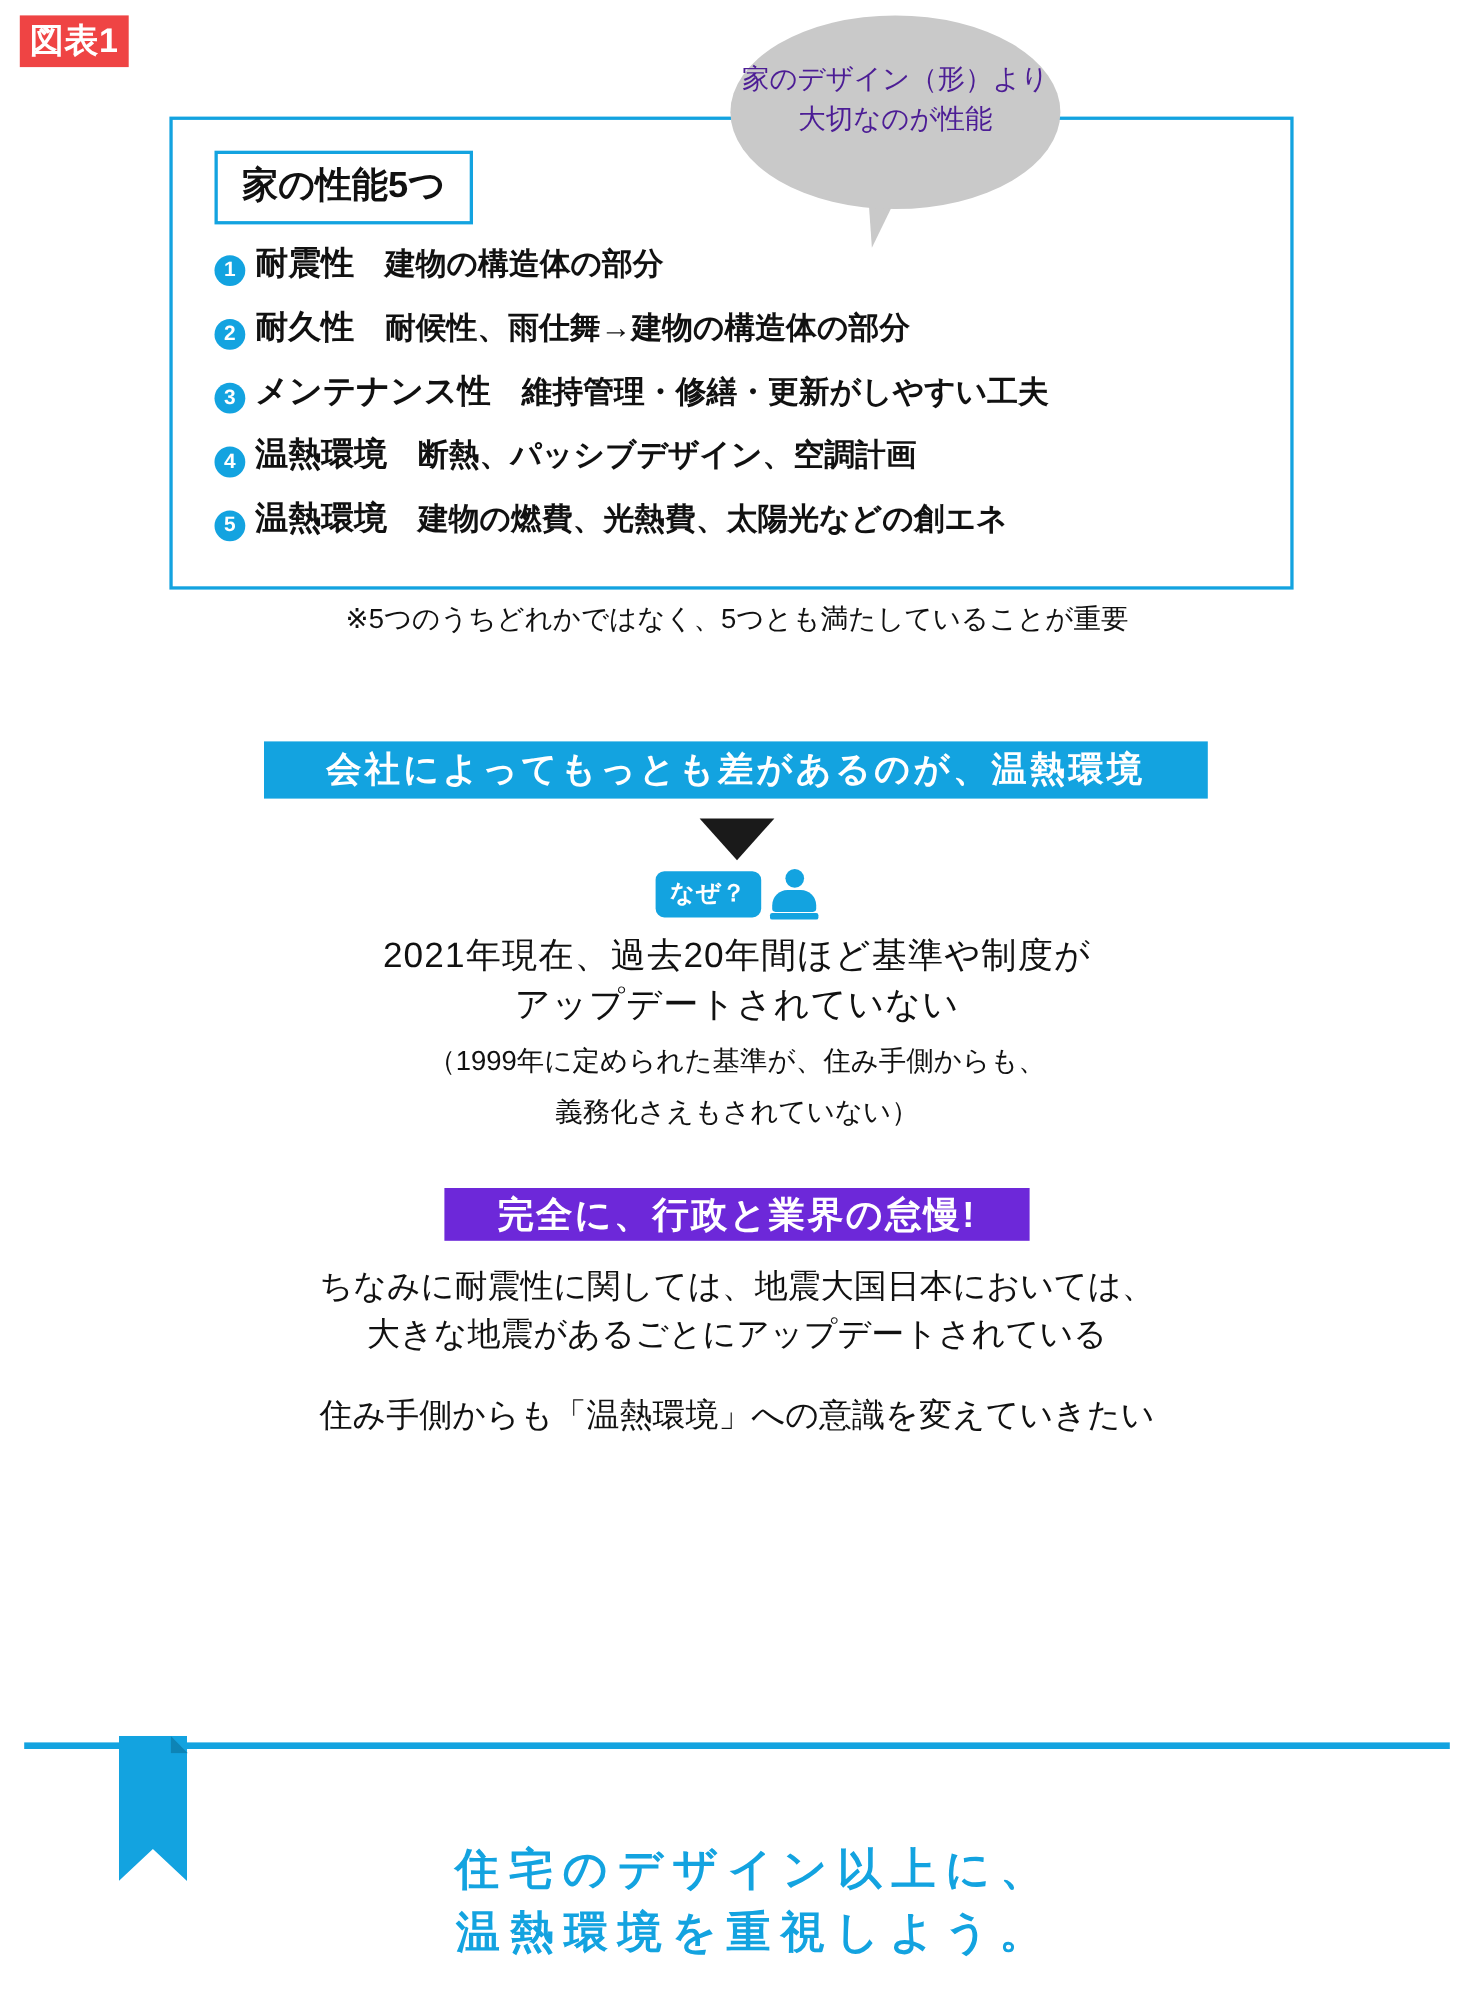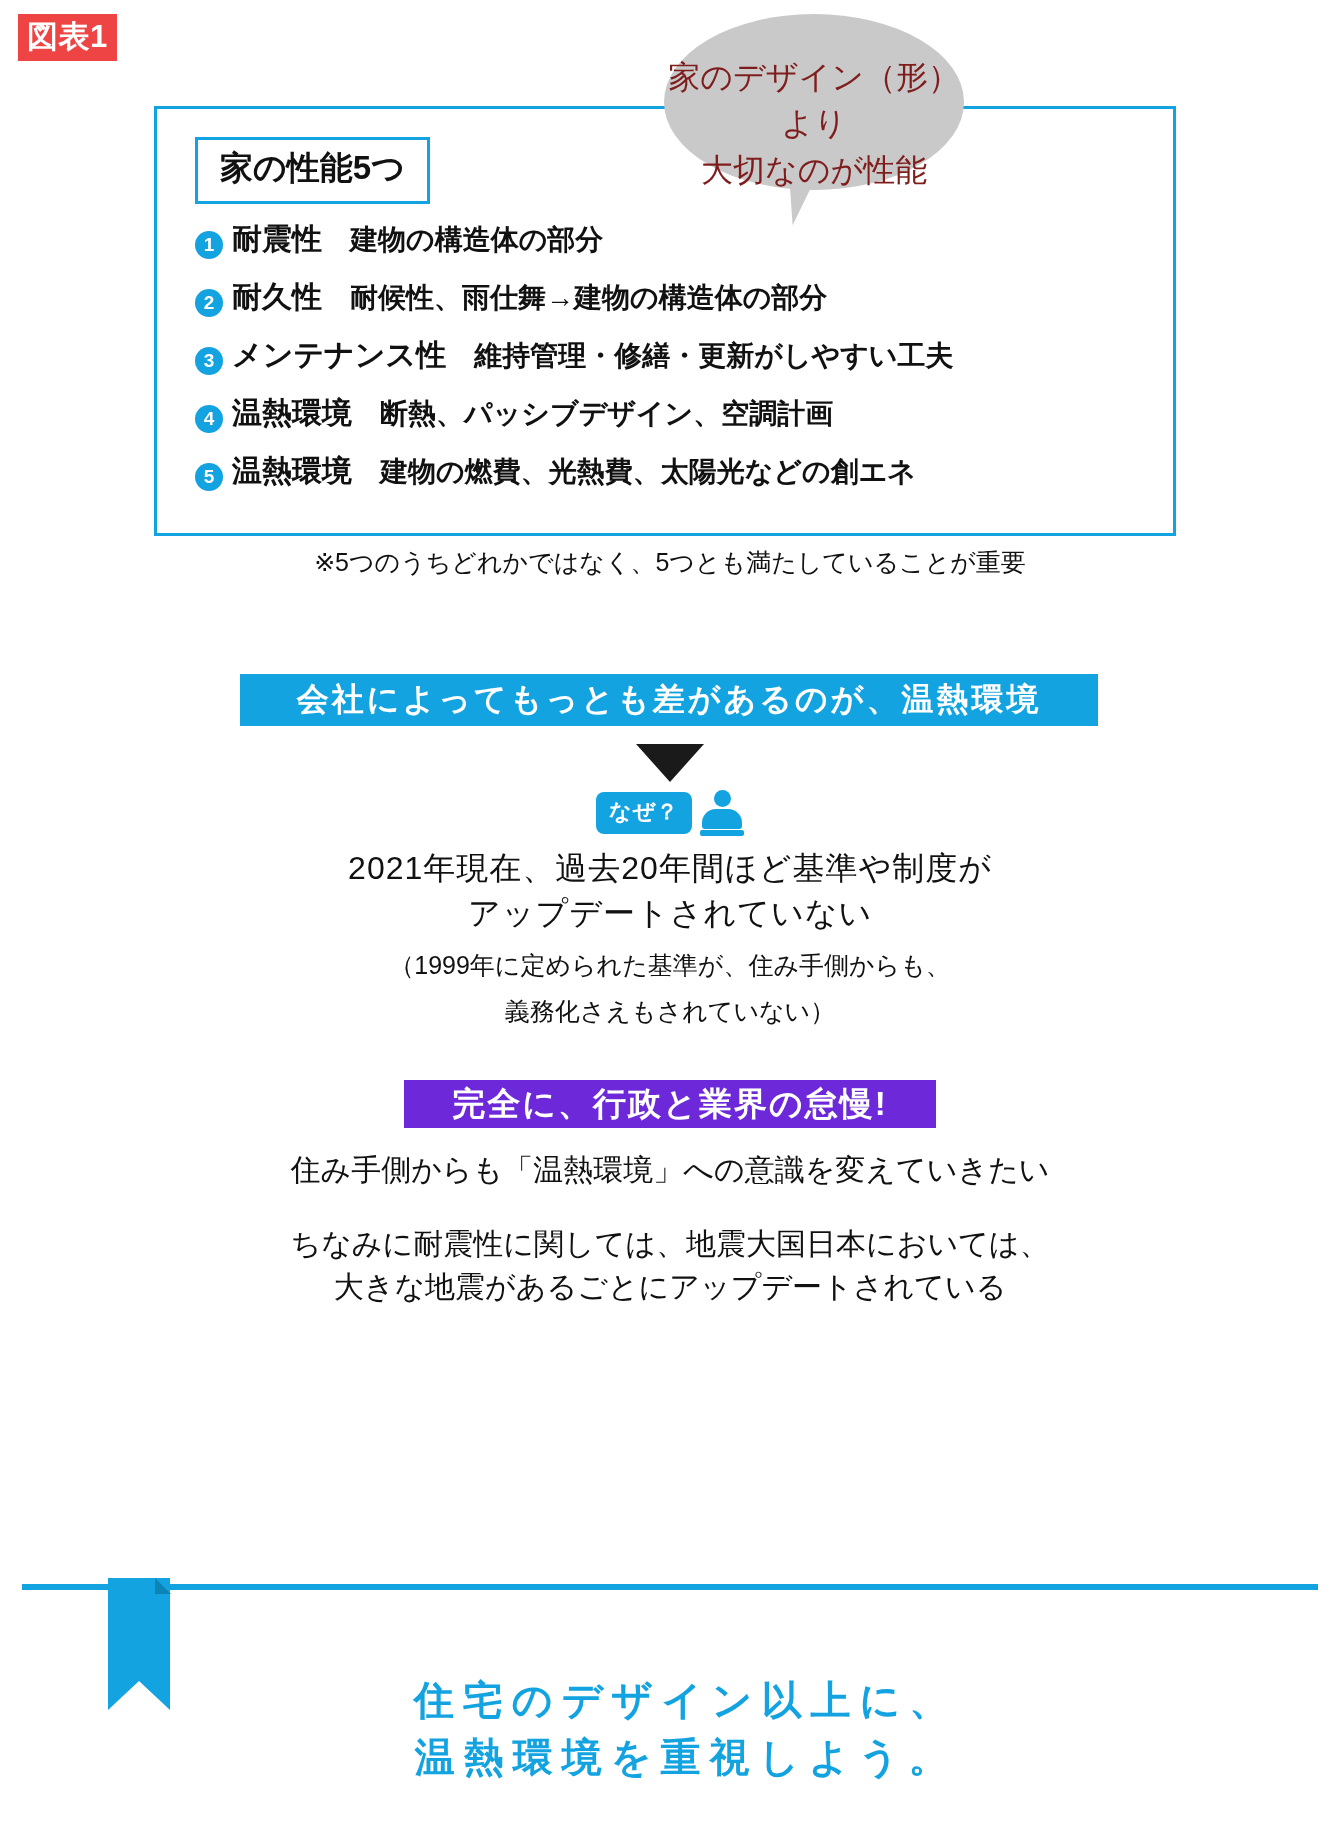--- a/index.html
+++ b/index.html
@@ -109,22 +109,22 @@
     top: 14px;
     width: 300px;
     height: 176px;
     background: #c9c9c9;
     border-radius: 50% / 50%;
     text-align: center;
     box-sizing: border-box;
     padding-top: 40px;
   }
   .bubble-line {
-    font-size: 32px;
-    color: #7f1d1d;
+    font-size: 25px;
+    color: #4c1d95;
     line-height: 1.45;
     font-weight: normal;
   }
   .bubble-tail {
     position: absolute;
     left: 790px;
     top: 150px;
     width: 0;
     height: 0;
     border-left: 38px solid #c9c9c9;
@@ -386,25 +386,25 @@
 <div class="reason">
   <div class="big">2021年現在、過去20年間ほど基準や制度が</div>
   <div class="big">アップデートされていない</div>
   <div class="small">（1999年に定められた基準が、住み手側からも、</div>
   <div class="small">義務化さえもされていない）</div>
 </div>
 
 <div class="black-banner">完全に、行政と業界の怠慢!</div>
 
 <div class="closing">
-  <p>住み手側からも「温熱環境」への意識を変えていきたい</p>
   <p>
     <span>ちなみに耐震性に関しては、地震大国日本においては、</span><br>
     <span>大きな地震があるごとにアップデートされている</span>
   </p>
+  <p>住み手側からも「温熱環境」への意識を変えていきたい</p>
 </div>
 
 <div class="bottom-rule"></div>
 <div class="ribbon"></div>
 <div class="ribbon-fold"></div>
 
 <div class="final">
   <div>住宅のデザイン以上に、</div>
   <div>温熱環境を重視しよう。</div>
 </div>

